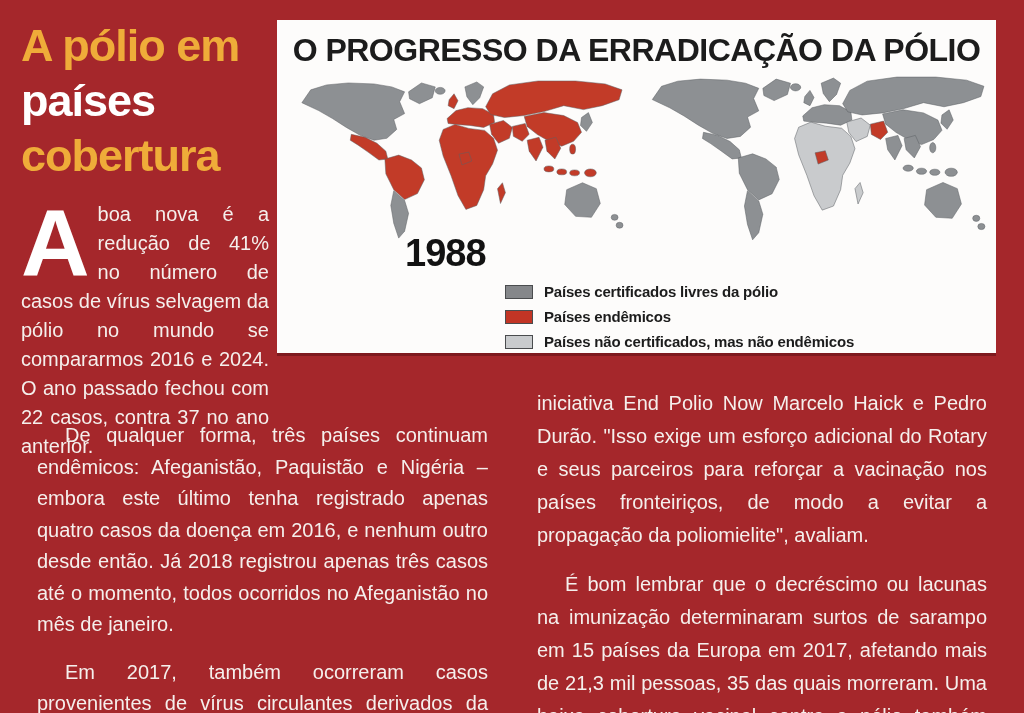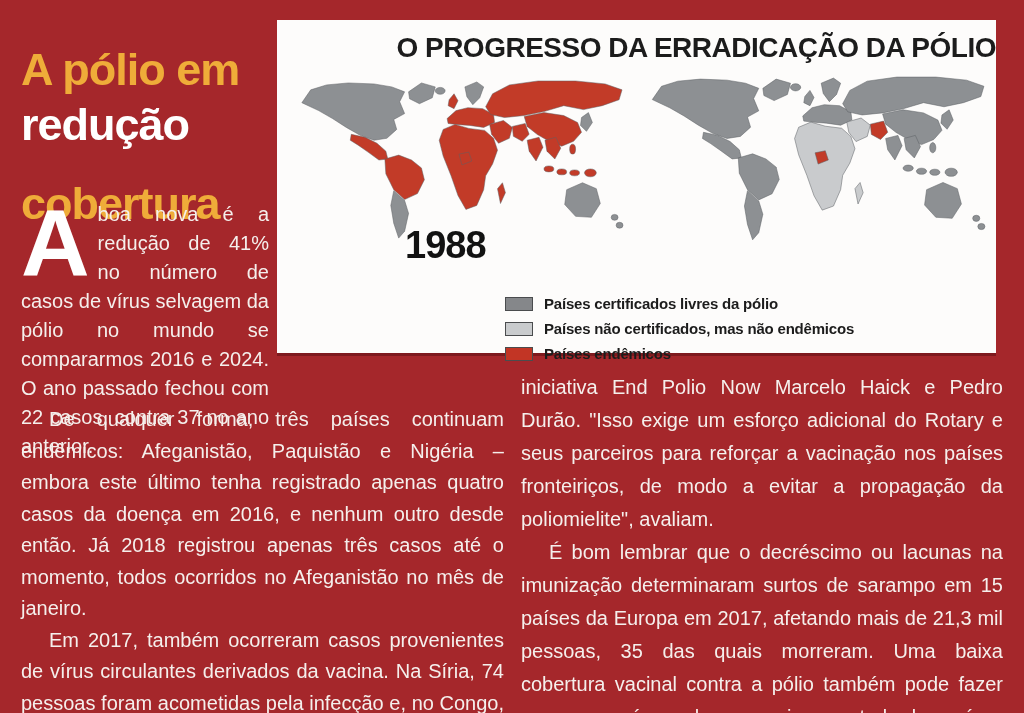--- a/index.html
+++ b/index.html
@@ -20,72 +20,72 @@
     background:var(--page-bg);
     overflow:hidden;
     font-family:"Liberation Sans","DejaVu Sans",sans-serif;
     color:var(--body-text);
   }
   
   .headline{
     position:absolute;left:21px;top:18px;width:250px;
     font-weight:bold;font-size:45px;line-height:55px;letter-spacing:-1px;
   }
-  .headline .accent{color:var(--title-accent);margin-top:24px;}
+  .headline .accent{color:var(--title-accent);}
   .headline .white{color:#FFFFFF;}
   .lead{
     position:absolute;left:21px;top:200px;width:248px;
     font-size:20px;line-height:29px;text-align:justify;
   }
   .dropcap{
     float:left;
     font-size:95px;line-height:78px;
     font-weight:bold;color:#FFFFFF;
     margin:4px 8px 0 0;
   }
   
   .panel{
     position:absolute;left:277px;top:20px;width:719px;height:336px;
     background:var(--panel-bg);
     border-bottom:3px solid #7E1A1E;
   }
   .panel-title{
     position:absolute;left:0;top:12px;width:100%;
-    text-align:right;color:var(--ink);
-    font-size:28px;font-weight:bold;letter-spacing:-0.5px;
+    text-align:center;color:var(--ink);
+    font-size:32px;font-weight:bold;letter-spacing:-0.5px;
   }
   .map{position:absolute;}
   .map-1988{left:12px;top:58px;width:336px;height:168px;}
   .map-2017{left:362px;top:54px;width:348px;height:174px;}
   .map use{stroke:#5D6064;stroke-width:.5;stroke-linejoin:round;}
   .map .cert{fill:var(--map-certified);}
   .map .noncert{fill:var(--map-noncertified);}
   .map .endemic{fill:var(--map-endemic);}
   .year-label{
     position:absolute;color:#121212;
     font-size:38px;font-weight:bold;letter-spacing:-1px;
   }
-  .year-1988{left:128px;top:204px;}
+  .year-1988{left:128px;top:212px;}
   .year-2017{left:552px;top:205px;}
-  .legend{position:absolute;left:228px;top:263px;margin-top:12px;}
+  .legend{position:absolute;left:228px;top:263px;}
   .legend-row{display:flex;align-items:center;margin-bottom:8px;}
   .swatch{
     width:28px;height:14px;flex:0 0 28px;
     border:1px solid #4A4C4E;margin-right:11px;
   }
   .legend-label{
     color:var(--ink);font-size:15px;font-weight:bold;letter-spacing:-0.2px;
     white-space:nowrap;
   }
   
   .col{
     position:absolute;
     font-size:20px;line-height:31.5px;text-align:justify;
   }
-  .col p{margin:0;}
+  .col p{margin:16px;}
   .col p.indent{text-indent:28px;}
   .col-left{left:21px;top:404px;width:483px;}
   .col-right{left:521px;top:371px;width:482px;line-height:33px;}
 </style>
 </head>
 <body>
 
 <svg width="0" height="0" style="position:absolute" aria-hidden="true">
   <defs>
     <path id="p-nam" d="M13,25 L22,12 L38,7 L60,5 L86,6 L104,9 L117,14 L112,24 L117,36 L106,42 L109,52 L99,61 L86,63 L72,58 L58,50 L44,41 L30,33 Z"></path>
@@ -112,21 +112,21 @@
     <path id="p-jpn" d="M296,40 L303,35 L307,45 L301,54 L295,48 Z"></path>
     <path id="p-aus" d="M281,113 L297,106 L311,112 L315,127 L306,141 L290,140 L279,128 Z"></path>
     <path id="p-nzl" d="M326,141 a3.5,3 0 1 0 7,0 a3.5,3 0 1 0 -7,0 Z M331,149 a3.5,3 0 1 0 7,0 a3.5,3 0 1 0 -7,0 Z"></path>
   </defs>
 </svg>
 
 <div class="page">
 
   <div class="headline">
     <div class="accent">A pólio em</div>
-    <div class="white">redução</div>
+    <div class="white">países</div>
     <div class="accent">cobertura</div>
   </div>
 
   <div class="lead">
     <span class="dropcap">A</span><span>boa nova é a redução de 41% no número de casos de vírus selvagem da pólio no mundo se compararmos 2016 e 2024. O ano passado fechou com 22 casos, contra 37 no ano anterior.</span>
   </div>
 
   <div class="panel">
     <div class="panel-title">O PROGRESSO DA ERRADICAÇÃO DA PÓLIO</div>
 
@@ -185,27 +185,27 @@
     </svg>
 
     <div class="year-label year-1988">1988</div>
 
     <div class="legend">
       <div class="legend-row">
         <span class="swatch" style="background: rgb(133, 135, 138);"></span>
         <span class="legend-label">Países certificados livres da pólio</span>
       </div>
       <div class="legend-row">
+        <span class="swatch" style="background: rgb(194, 53, 37);"></span>
+        <span class="legend-label">Países endêmicos</span>
+      </div>
+      <div class="legend-row">
         <span class="swatch" style="background: rgb(201, 203, 205);"></span>
         <span class="legend-label">Países não certificados, mas não endêmicos</span>
       </div>
-      <div class="legend-row">
-        <span class="swatch" style="background: rgb(194, 53, 37);"></span>
-        <span class="legend-label">Países endêmicos</span>
-      </div>
     </div>
   </div>
 
   <div class="col col-left">
     <p class="indent">De qualquer forma, três países continuam endêmicos: Afeganistão, Paquistão e Nigéria – embora este último tenha registrado apenas quatro casos da doença em 2016, e nenhum outro desde então. Já 2018 registrou apenas três casos até o momento, todos ocorridos no Afeganistão no mês de janeiro.</p>
     <p class="indent">Em 2017, também ocorreram casos provenientes de vírus circulantes derivados da vacina. Na Síria, 74 pessoas foram acometidas pela infecção e, no Congo, 12. "Como esses países estão em conflito, a vacinação não está sendo realizada, propiciando o aparecimento da doença", explicam os coordenadores no Brasil da</p>
   </div>
 
   <div class="col col-right">
     <p>iniciativa End Polio Now Marcelo Haick e Pedro Durão. "Isso exige um esforço adicional do Rotary e seus parceiros para reforçar a vacinação nos países fronteiriços, de modo a evitar a propagação da poliomielite", avaliam.</p>

